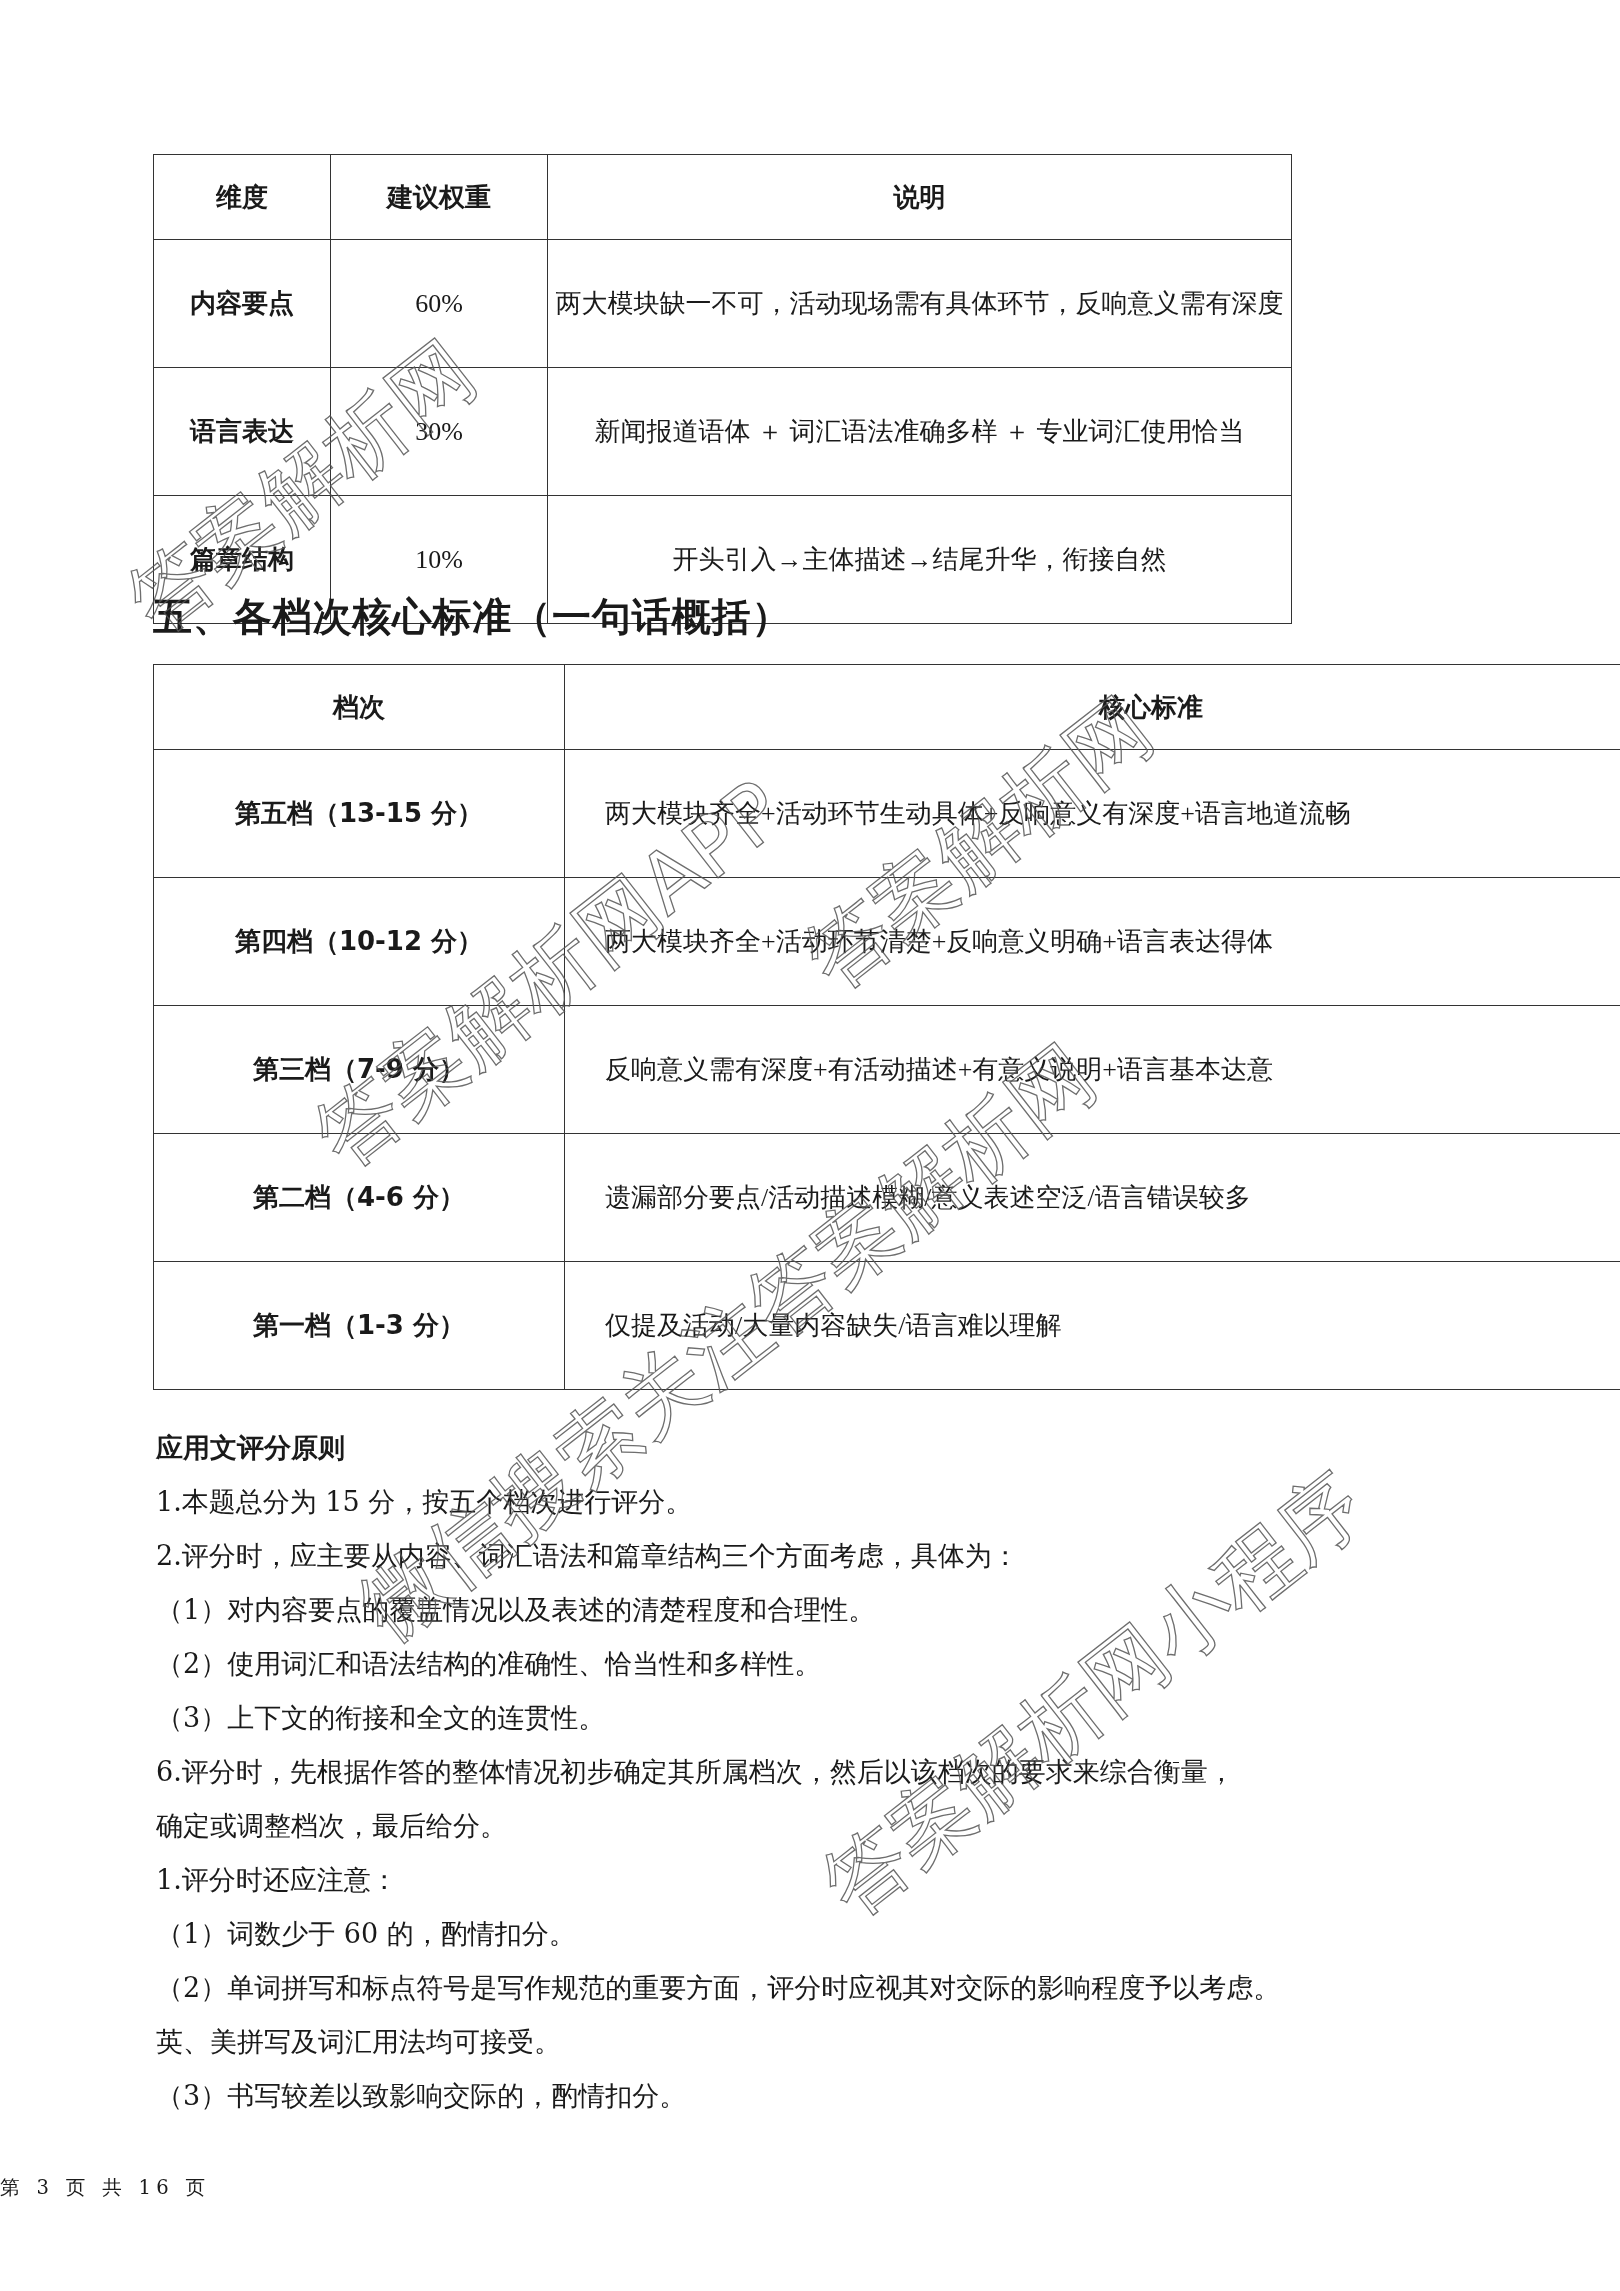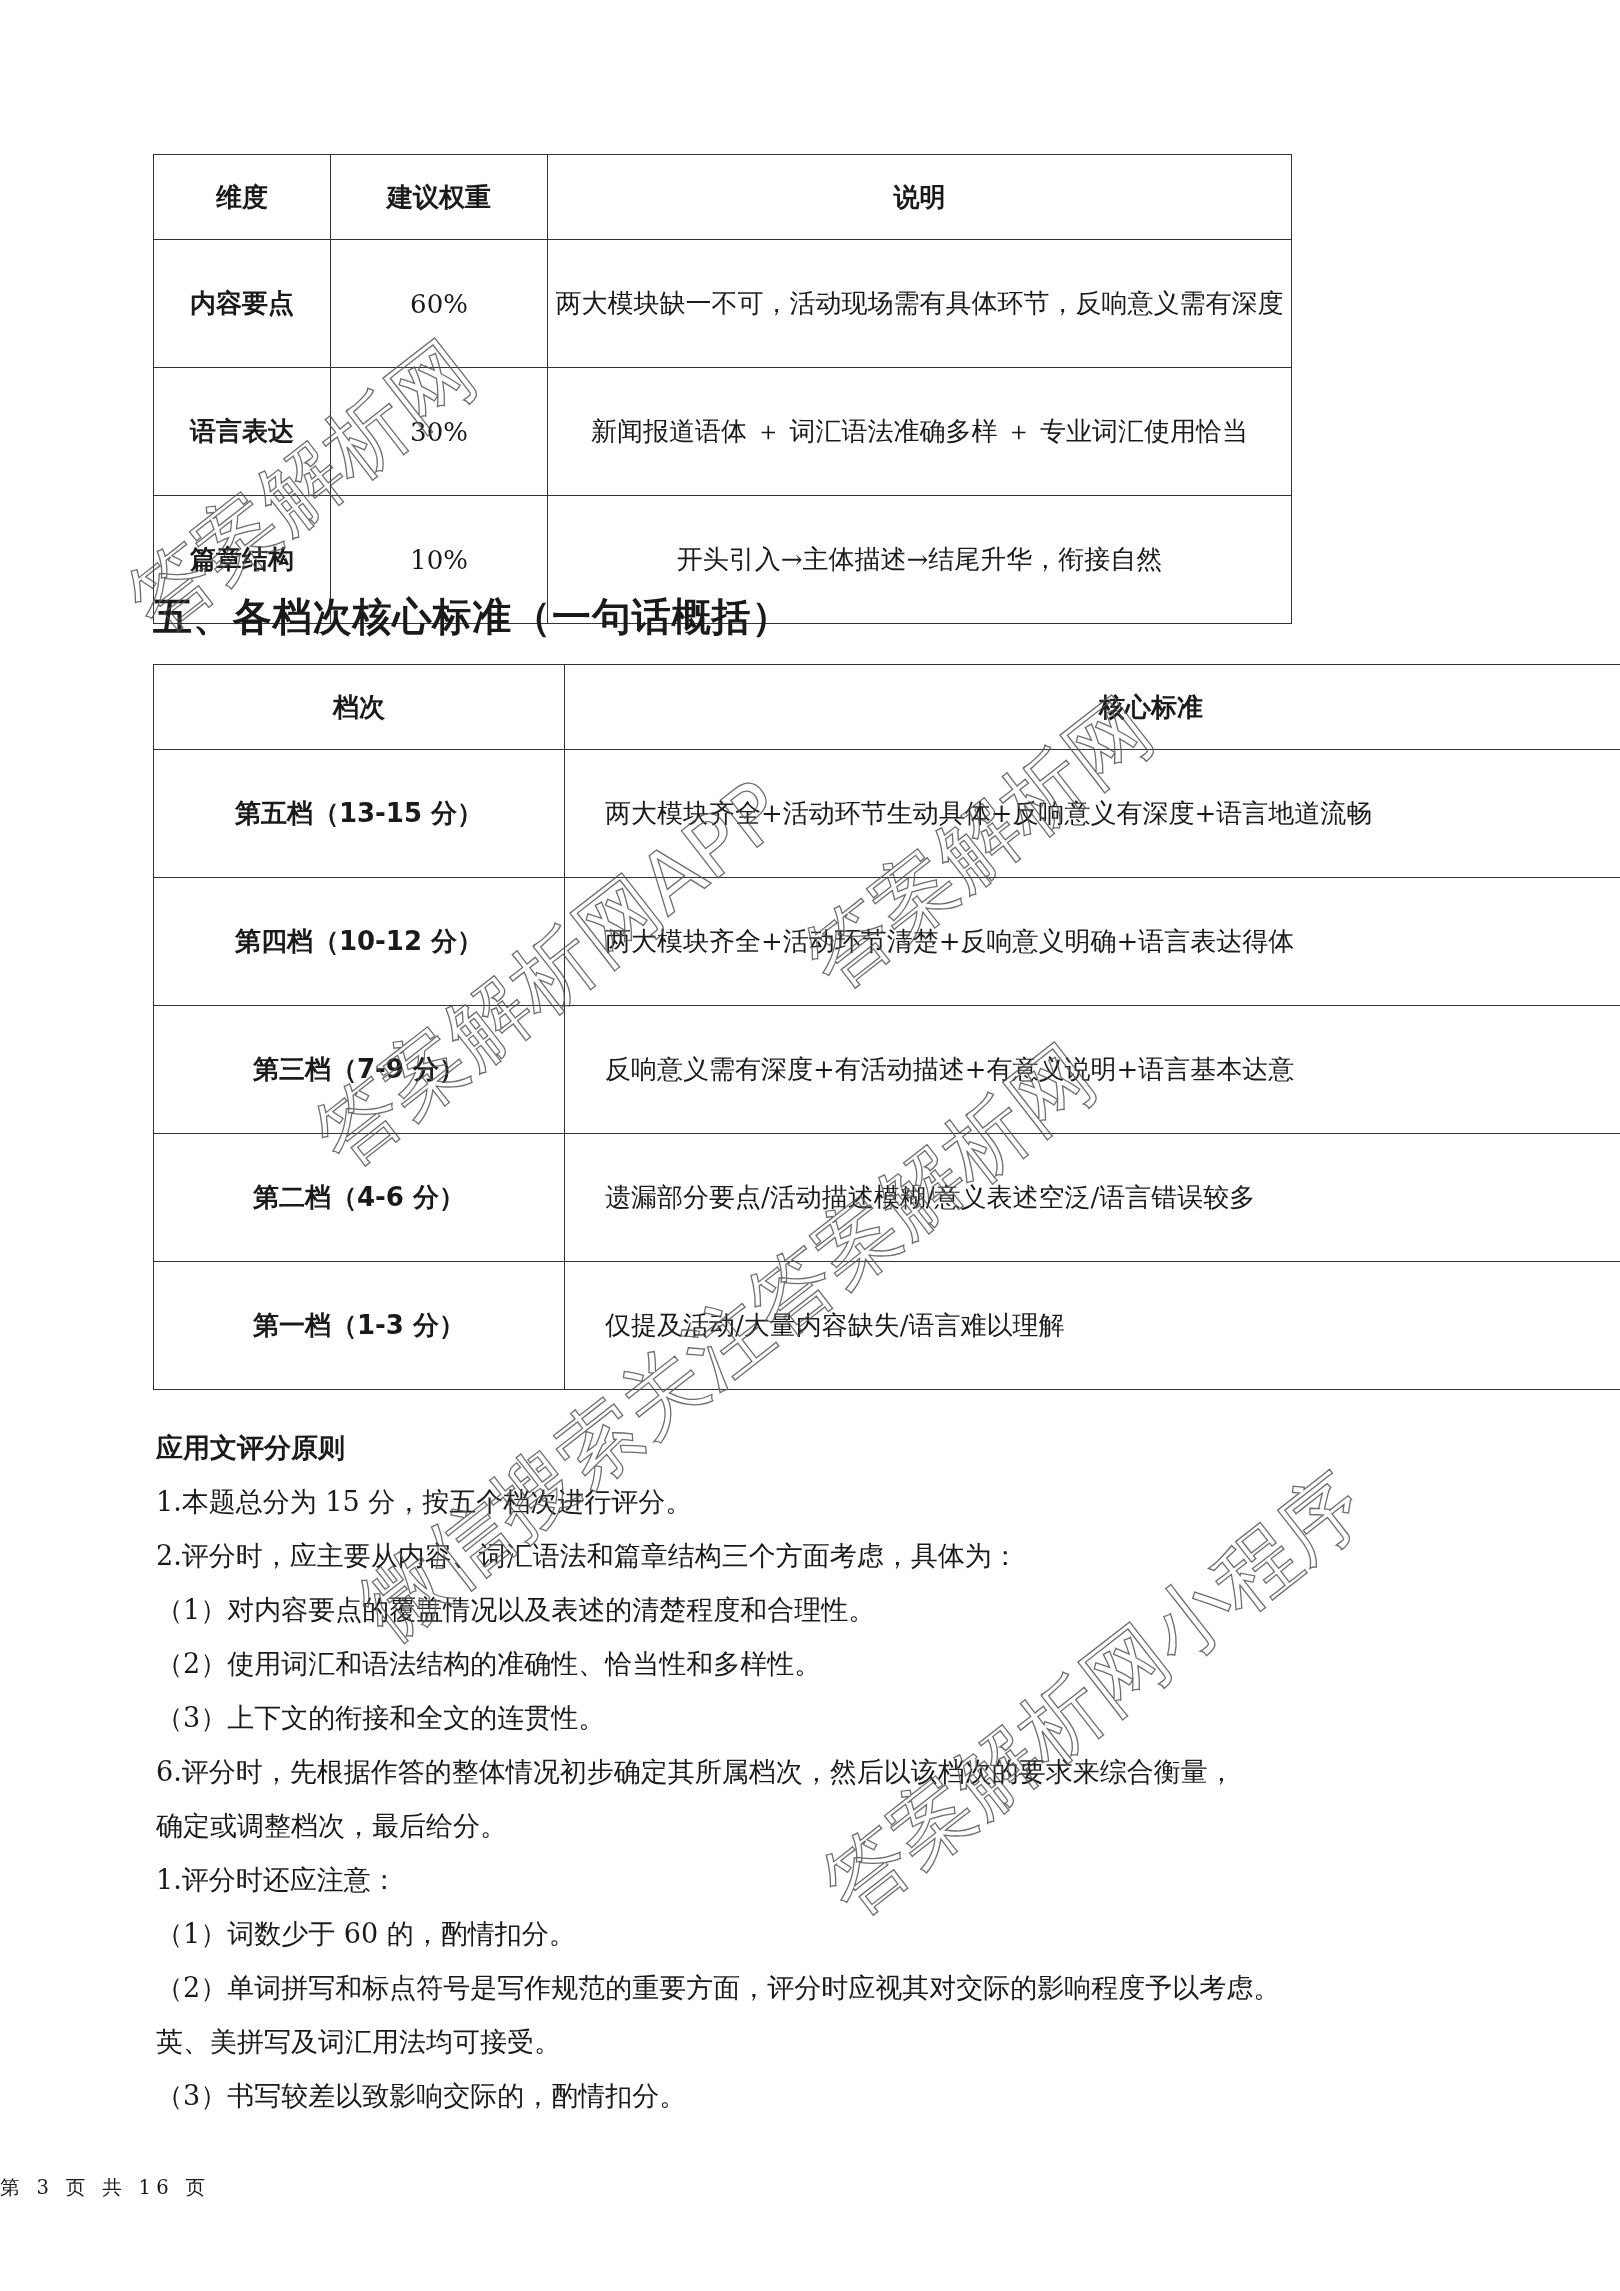--- a/index.html
+++ b/index.html
@@ -1,19 +1,19 @@
 <!DOCTYPE html>
 <html style="font-size:14.3px"><head>
 <meta charset="utf-8">
 <style>
   html, body { margin:0; padding:0; background:#ffffff; }
   body { width:1621px; height:2292px; position:relative; overflow:hidden;
          font-family:"DejaVu Serif","Liberation Serif",serif; color:#1a1a1a; }
   table { border-collapse:collapse; position:absolute; }
-  td, th { border:1.8px solid #333; text-align:center; vertical-align:middle; font-size:26px; }
+  td, th { border:1.8px solid #333; text-align:center; vertical-align:middle; font-size:26px;font-family:Liberation Serif, serif; }
   .bold { font-weight:bold; font-family:"DejaVu Sans","Liberation Sans",sans-serif; }
 
   #weights-table { left:153px; top:154px; width:1139px; }
   #weights-table th { height:82px; }
   #weights-table td { height:125px; }
 
   #section-title { position:absolute; left:153px; top:590px; font-size:39px; font-weight:bold;
                    font-family:"DejaVu Sans","Liberation Sans",sans-serif; margin:0; letter-spacing:0.9px; }
 
   #levels-table { left:153px; top:664px; width:1585px; }

